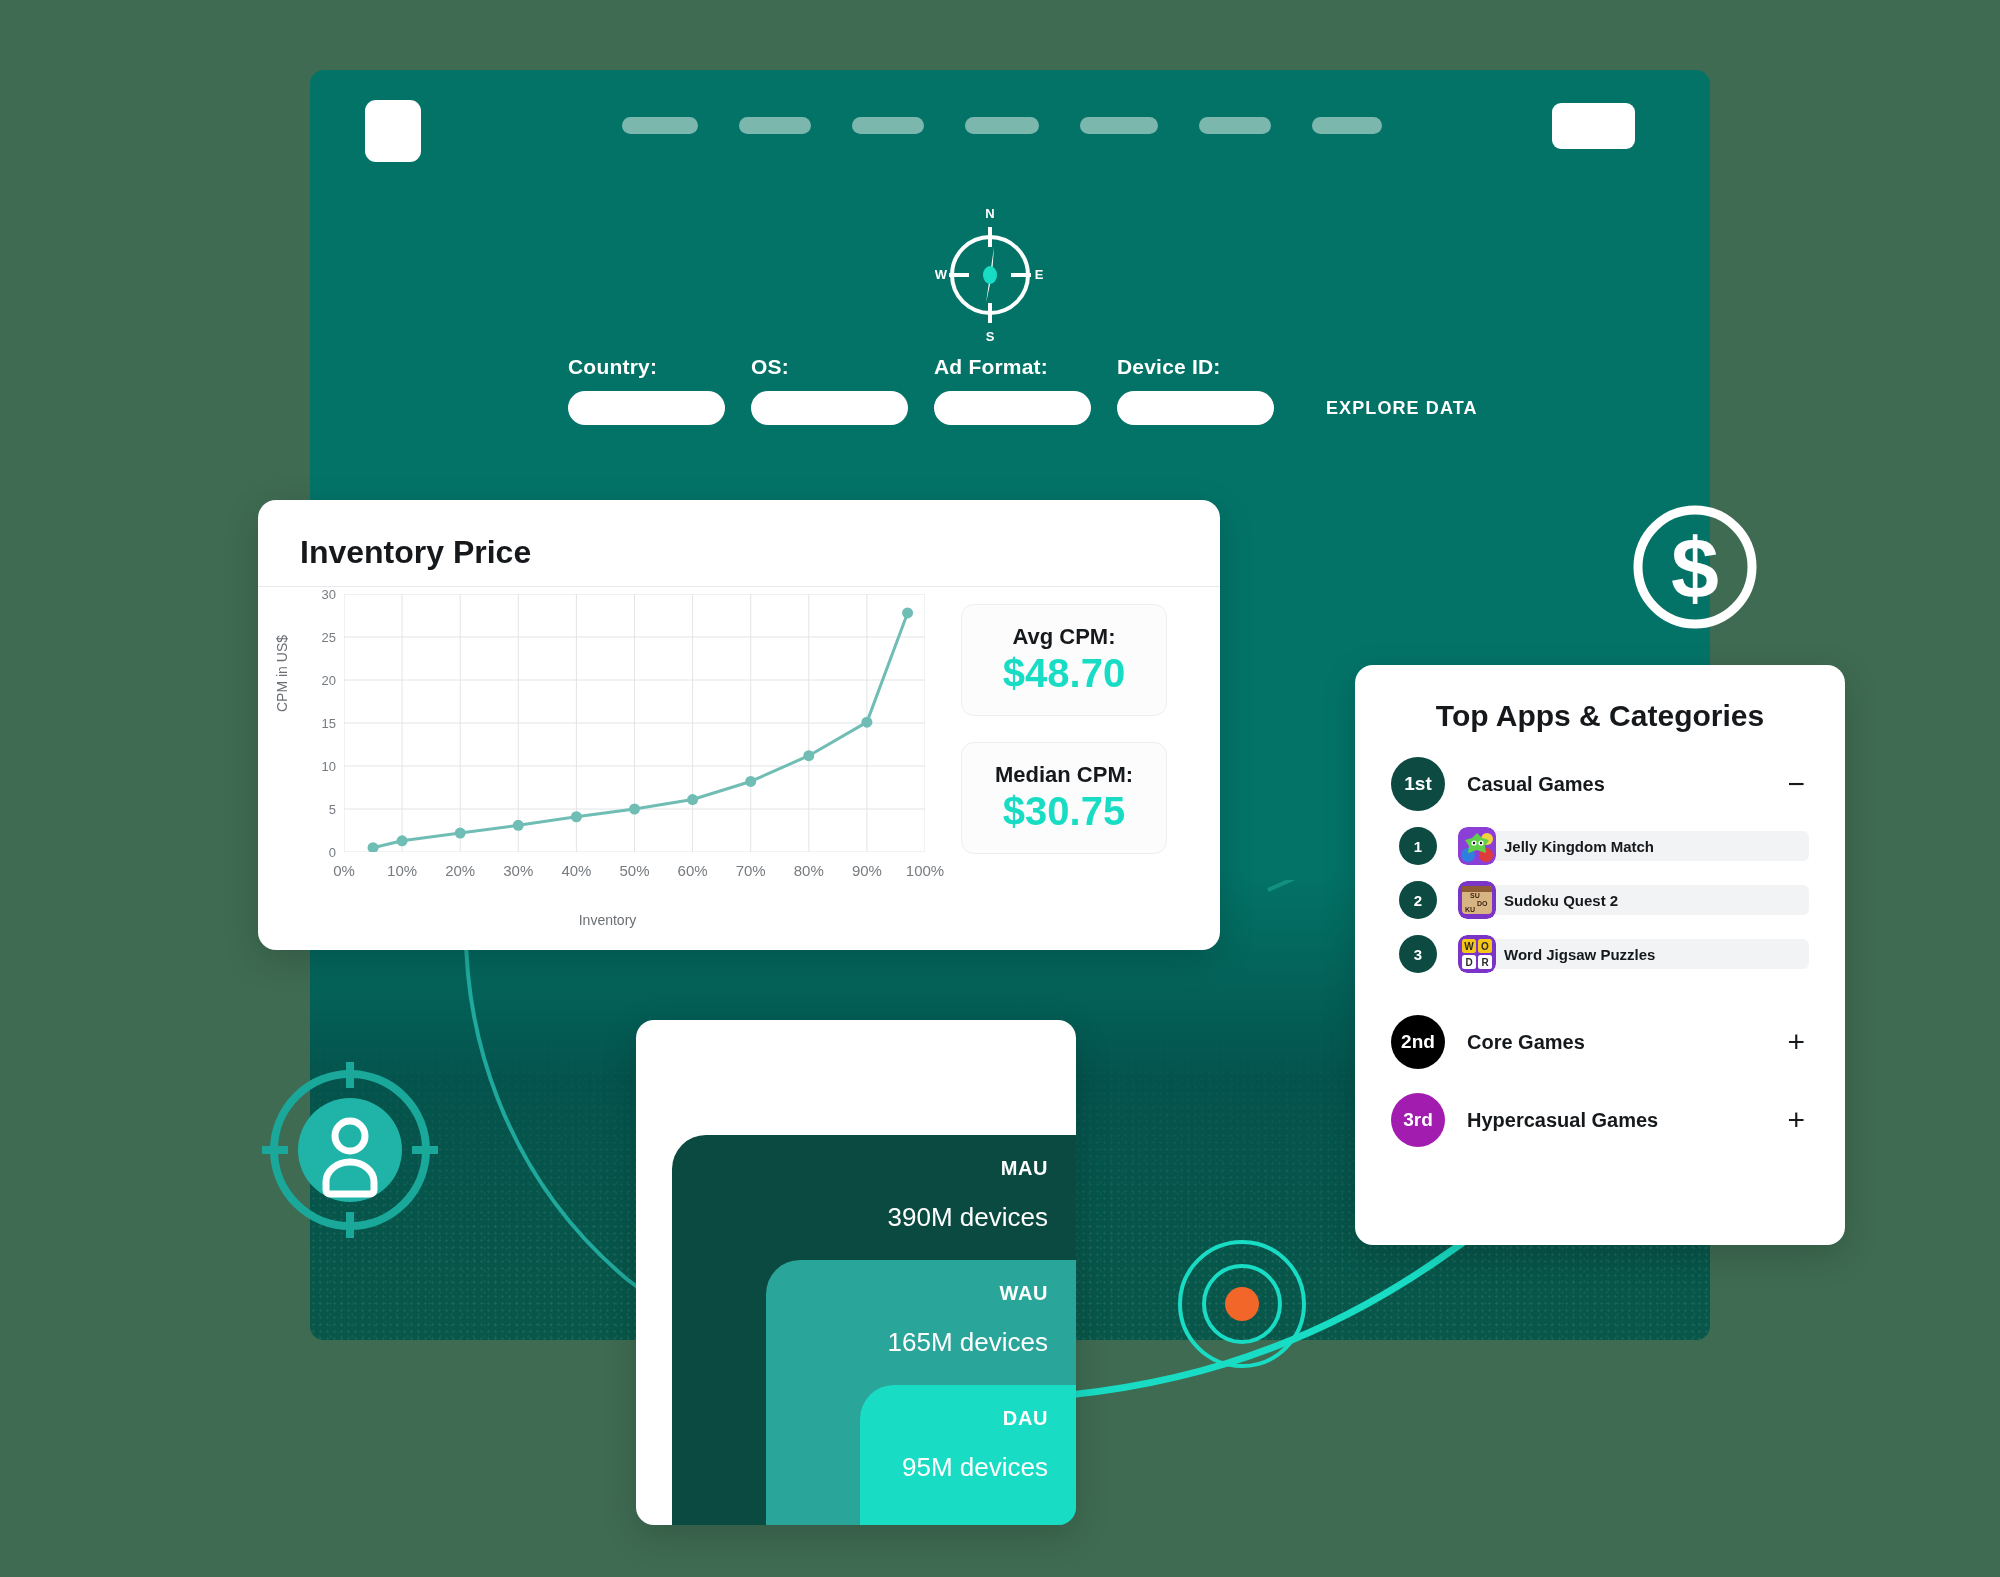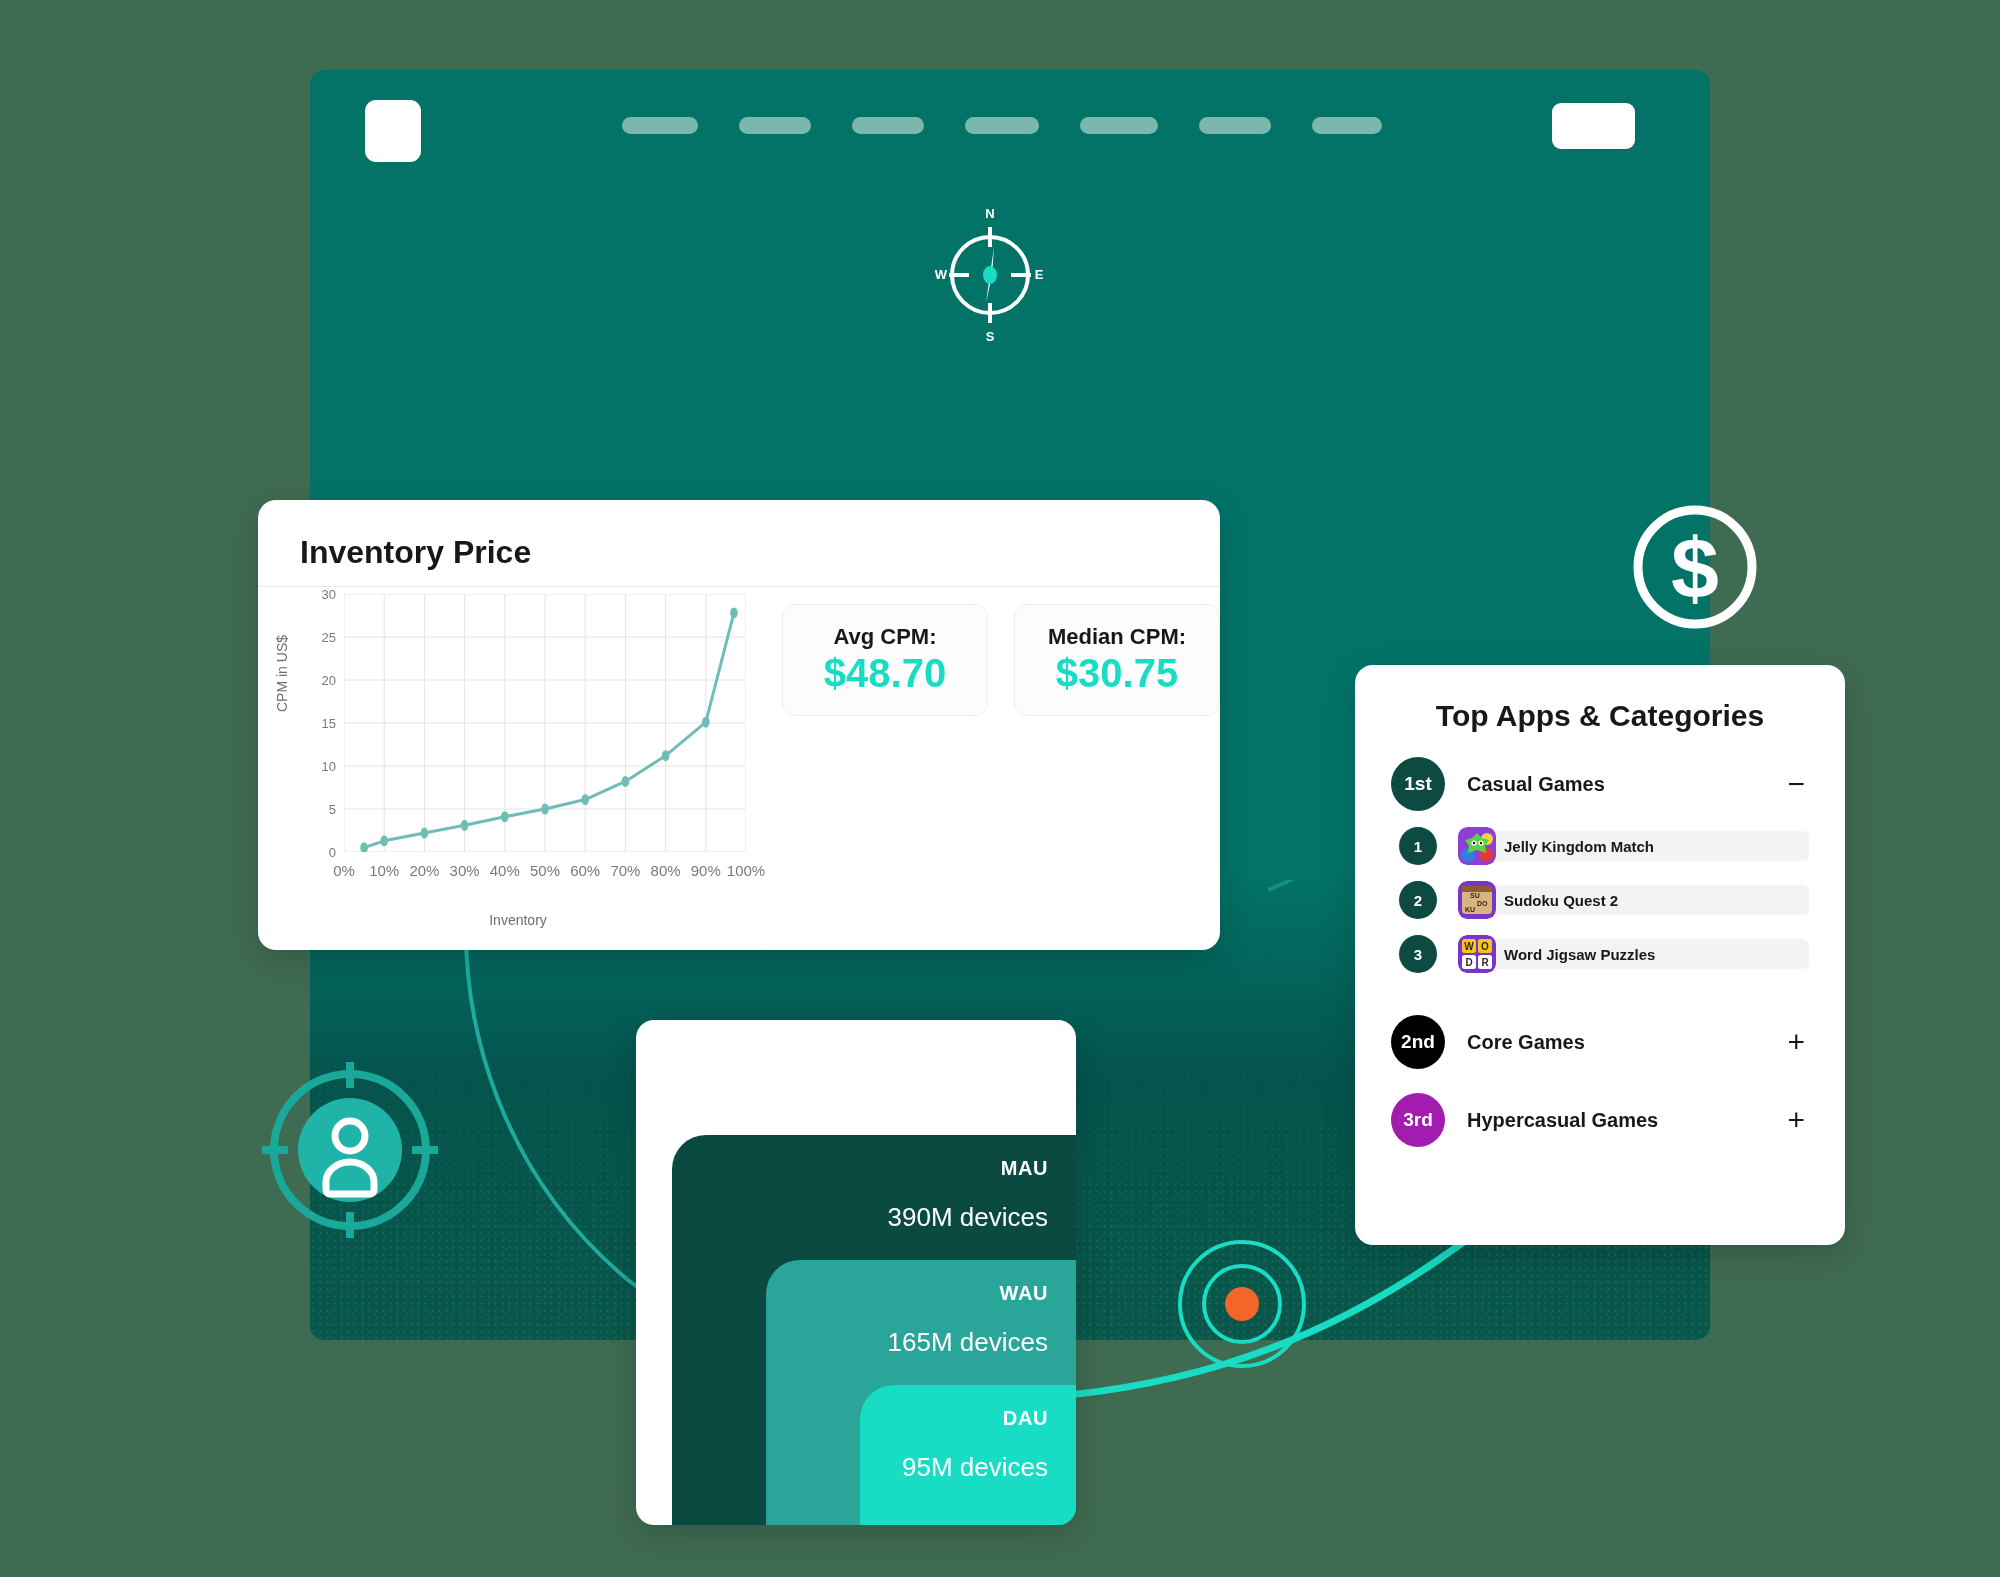--- a/index.html
+++ b/index.html
@@ -82,21 +82,21 @@
     position:absolute; left:-6px; top:118px; transform:rotate(-90deg);
     transform-origin:left top; font-size:14px; color:#6b6f73; white-space:nowrap;
   }
   .xlabel { position:absolute; left:0; right:0; bottom:-4px; text-align:center; font-size:14px; color:#6b6f73; }
   .ytick { position:absolute; right:0; font-size:13px; color:#767b80; transform:translateY(-50%); }
   .yticks { position:absolute; left:0; top:0; width:56px; height:258px; }
   .xtick { position:absolute; font-size:15px; color:#767b80; transform:translateX(-50%); }
   .xticks { position:absolute; left:64px; right:10px; top:268px; height:22px; }
   .plot { position:absolute; left:64px; top:0; right:10px; height:258px; }
 
-  .stats { display:flex; flex-direction:row; gap:26px; margin-left:26px; margin-top:18px; }
+  .stats { display:flex; flex-direction:column; gap:26px; margin-left:26px; margin-top:18px; }
   .stat-card {
     width:206px; height:112px; background:#fcfcfc; border:1px solid #eceef0;
     border-radius:13px; display:flex; flex-direction:column;
     align-items:center; justify-content:center;
   }
   .stat-label { font-size:22px; font-weight:bold; color:#16191c; }
   .stat-value { font-size:40px; font-weight:bold; color:#18ddc4; line-height:1.15; }
 
   
   #reach-card { left:636px; top:1020px; width:440px; height:505px; overflow:hidden; }
@@ -176,20 +176,27 @@
       <circle cx="55" cy="70" r="38" fill="none" stroke="#fff" stroke-width="4"></circle>
       <line x1="55" y1="22" x2="55" y2="42" stroke="#fff" stroke-width="4"></line>
       <line x1="55" y1="98" x2="55" y2="118" stroke="#fff" stroke-width="4"></line>
       <line x1="14" y1="70" x2="34" y2="70" stroke="#fff" stroke-width="4"></line>
       <line x1="76" y1="70" x2="96" y2="70" stroke="#fff" stroke-width="4"></line>
       <path d="M59 42 L55 70 L51 98 L57 70 Z" fill="#fff"></path>
       <ellipse cx="55" cy="70" rx="7" ry="9" fill="#18ddc4"></ellipse>
     </svg>
   </div>
 
+  <div class="filters" id="filters">
+      <div class="filter-group"><div class="filter-label">Country:</div><input class="filter-input" type="text" placeholder="" style=""></div>
+      <div class="filter-group"><div class="filter-label">OS:</div><input class="filter-input" type="text" placeholder="" style=""></div>
+      <div class="filter-group"><div class="filter-label">Ad Format:</div><input class="filter-input" type="text" placeholder="" style=""></div>
+      <div class="filter-group"><div class="filter-label">Device ID:</div><input class="filter-input" type="text" placeholder="" style=""></div>
+      <button class="explore-btn">EXPLORE DATA</button>
+    </div>
 
   <svg class="deco" id="connector" viewBox="0 0 1400 560">
     <path d="M210 0 C196 150 250 300 370 400 C460 470 560 510 700 520" fill="none" stroke="#25b7aa" stroke-width="4" opacity=".85"></path>
     <path d="M710 520 C900 520 1050 470 1180 380 C1260 326 1320 270 1360 210" fill="none" stroke="#18ddc4" stroke-width="7"></path>
     <path d="M1290 -240 C1230 -120 1150 -50 1010 10" fill="none" stroke="#1fa596" stroke-width="4" opacity=".6"></path>
   </svg>
 
   <div class="deco" id="dollar-icon">
     <svg viewBox="0 0 140 140" width="140" height="140">
       <circle cx="70" cy="70" r="57" fill="none" stroke="#fff" stroke-width="9"></circle>

